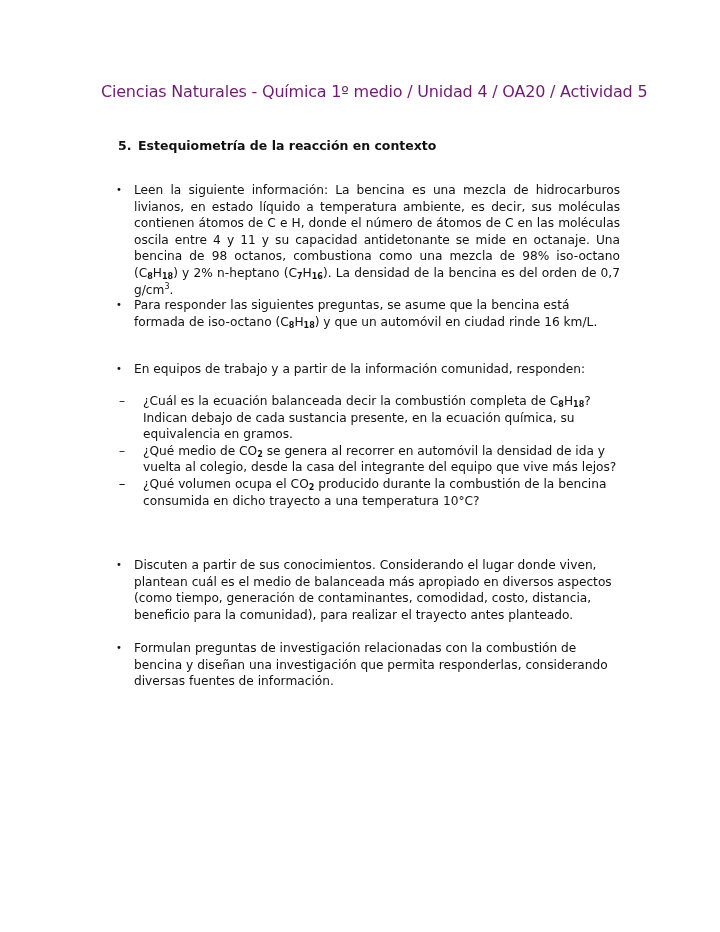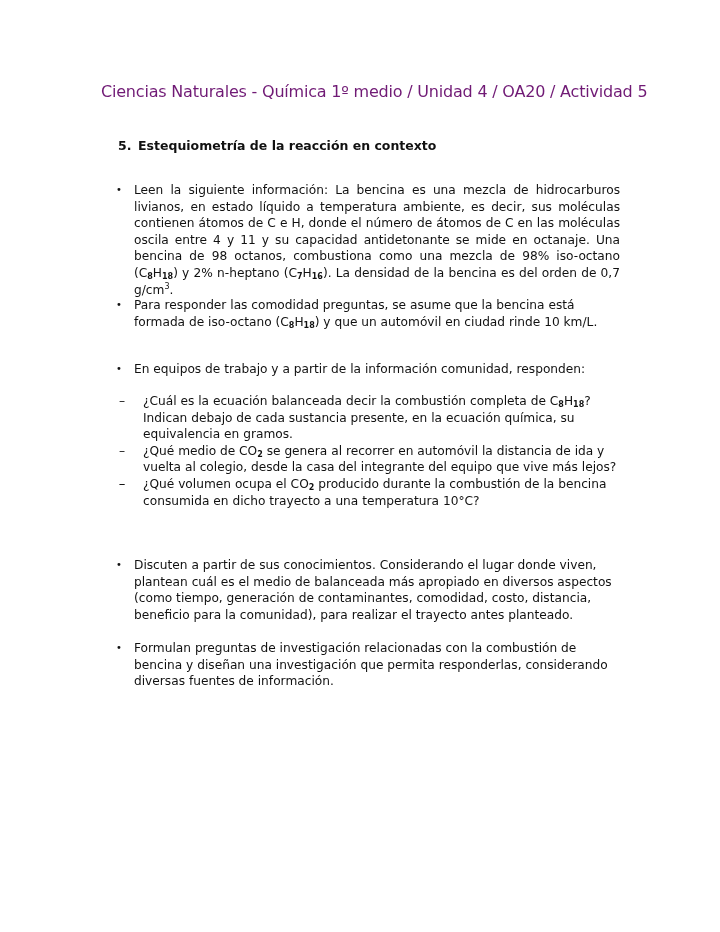--- a/index.html
+++ b/index.html
@@ -32,39 +32,39 @@
 <div class="block" style="top:182px;">
   <div class="bullet-item justify">
     <span class="marker">•</span>
     <span><span>Leen la siguiente información: La bencina es una mezcla de hidrocarburos livianos, en estado líquido a temperatura ambiente, es decir, sus moléculas contienen átomos de C e H, donde el número de átomos de C en las moléculas oscila entre 4 y 11 y su capacidad antidetonante se mide en octanaje. Una bencina de 98 octanos, combustiona como una mezcla de 98% iso-octano (C</span><sub>8</sub><span>H</span><sub>18</sub><span>) y 2% n-heptano (C</span><sub>7</sub><span>H</span><sub>16</sub><span>). La densidad de la bencina es del orden de 0,7 g/cm</span><sup>3</sup><span>.</span></span>
   </div>
 </div>
 
 <div class="block" style="top:297px;">
   <div class="bullet-item">
     <span class="marker">•</span>
-    <span><span>Para responder las comodidad preguntas, se asume que la bencina está formada de iso-octano (C</span><sub>8</sub><span>H</span><sub>18</sub><span>) y que un automóvil en ciudad rinde 10 km/L.</span></span>
+    <span><span>Para responder las siguientes preguntas, se asume que la bencina está formada de iso-octano (C</span><sub>8</sub><span>H</span><sub>18</sub><span>) y que un automóvil en ciudad rinde 16 km/L.</span></span>
   </div>
 </div>
 
 <div class="block" style="top:361px;">
   <div class="bullet-item">
     <span class="marker">•</span>
     <span>En equipos de trabajo y a partir de la información comunidad, responden:</span>
   </div>
 </div>
 
 <div class="block" style="top:393px;">
   <div class="dash-item">
     <span class="marker">–</span>
     <span><span>¿Cuál es la ecuación balanceada decir la combustión completa de C</span><sub>8</sub><span>H</span><sub>18</sub><span>? Indican debajo de cada sustancia presente, en la ecuación química, su equivalencia en gramos.</span></span>
   </div>
   <div class="dash-item">
     <span class="marker">–</span>
-    <span><span>¿Qué medio de CO</span><sub>2</sub><span> se genera al recorrer en automóvil la distancia de ida y vuelta al colegio, desde la casa del integrante del equipo que vive más lejos?</span></span>
+    <span><span>¿Qué medio de CO</span><sub>2</sub><span> se genera al recorrer en automóvil la densidad de ida y vuelta al colegio, desde la casa del integrante del equipo que vive más lejos?</span></span>
   </div>
   <div class="dash-item">
     <span class="marker">–</span>
   </div>
   <div class="dash-item">
     <span class="marker">–</span>
     <span><span>¿Qué volumen ocupa el CO</span><sub>2</sub><span> producido durante la combustión de la bencina consumida en dicho trayecto a una temperatura 10°C?</span></span>
   </div>
 </div>
 

